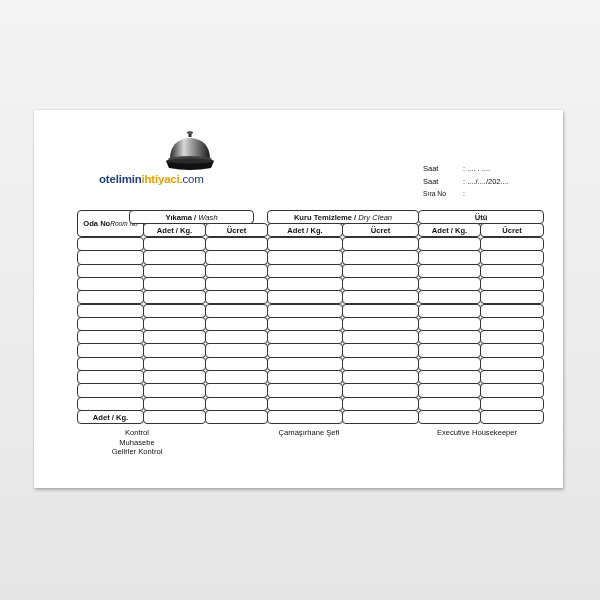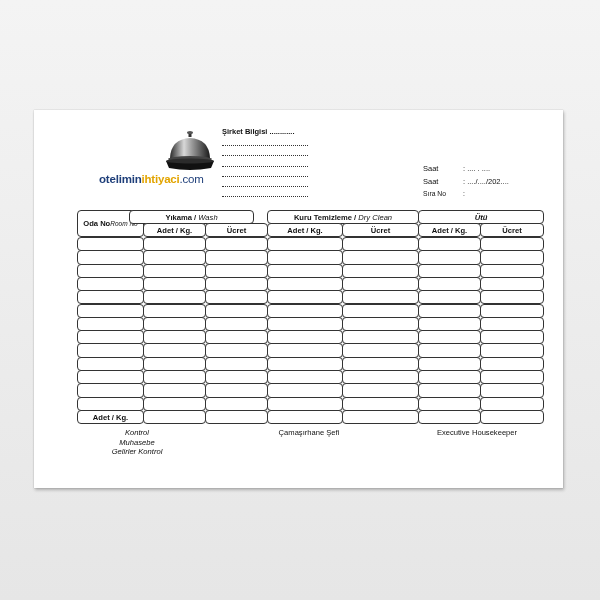--- a/index.html
+++ b/index.html
@@ -78,29 +78,20 @@
       <rect x="27.5" y="2" width="3" height="5" fill="#333"></rect>
       <ellipse cx="29" cy="2.5" rx="3" ry="1.6" fill="#555"></ellipse>
       <path d="M9 28 Q10 9 29 8 Q48 9 49 28 Z" fill="url(#dome)"></path>
       <ellipse cx="29" cy="29" rx="22" ry="3" fill="#444"></ellipse>
       <path d="M5 31 L53 31 L50 38 Q29 42 8 38 Z" fill="#111"></path>
       <ellipse cx="29" cy="31" rx="24" ry="2.5" fill="#2b2b2b"></ellipse>
     </svg>
     <div class="logo-text"><span class="lt-a">otelimin</span><span class="lt-b">ihtiyaci</span><span class="lt-c">.com</span></div>
   </div>
 
-  <div class="company">
-    <div class="company-title">Şirket Bilgisi ............</div>
-    <div class="dotline"></div>
-    <div class="dotline"></div>
-    <div class="dotline"></div>
-    <div class="dotline"></div>
-    <div class="dotline"></div>
-    <div class="dotline"></div>
-  </div>
 
 
   <div class="meta">
     <div class="meta-row">
       <span class="meta-label">Saat</span>
       <span>: .... . ....</span>
     </div>
     <div class="meta-row">
       <span class="meta-label">Saat</span>
       <span>: ..../..../202....</span>
@@ -116,21 +107,21 @@
     <div class="cell oda-cell" style="left:0;top:0;width:67px;height:27px;">
       <span>Oda No</span>
       <span class="oda-sub">Room No</span>
     </div>
     <div class="cell" style="left:52px;top:0;width:125px;height:14px;">
       <span>Yıkama / </span>&nbsp;<i>Wash</i>
     </div>
     <div class="cell" style="left:190px;top:0;width:152px;height:14px;">
       <span>Kuru Temizleme / </span>&nbsp;<i>Dry Clean</i>
     </div>
-    <div class="cell" style="left:341px;top:0;width:126px;height:14px;font-style:italic;">
+    <div class="cell" style="left:341px;top:0;width:126px;height:14px;">
       <span>Ütü</span>
     </div>
 
     <div class="cell" style="left:66px;top:13px;width:63px;height:14px;">Adet / Kg.</div>
     <div class="cell" style="left:128px;top:13px;width:63px;height:14px;">Ücret</div>
     <div class="cell" style="left:190px;top:13px;width:76px;height:14px;">Adet / Kg.</div>
     <div class="cell" style="left:265px;top:13px;width:77px;height:14px;">Ücret</div>
     <div class="cell" style="left:341px;top:13px;width:63px;height:14px;">Adet / Kg.</div>
     <div class="cell" style="left:403px;top:13px;width:64px;height:14px;">Ücret</div>
   <div class="cell plain" style="left: 0px; top: 27px; width: 67px; height: 14.3px;"></div>
@@ -227,21 +218,21 @@
       <div class="cell" style="left: 0px; top: 199.9px; width: 67px; height: 14.3px;">Adet / Kg.</div>
       <div class="cell plain" style="left: 66px; top: 199.9px; width: 63px; height: 14.3px;"></div>
       <div class="cell plain" style="left: 128px; top: 199.9px; width: 63px; height: 14.3px;"></div>
       <div class="cell plain" style="left: 190px; top: 199.9px; width: 76px; height: 14.3px;"></div>
       <div class="cell plain" style="left: 265px; top: 199.9px; width: 77px; height: 14.3px;"></div>
       <div class="cell plain" style="left: 341px; top: 199.9px; width: 63px; height: 14.3px;"></div>
       <div class="cell plain" style="left: 403px; top: 199.9px; width: 64px; height: 14.3px;"></div>
     </div>
 
   <div class="signs">
-    <div class="sign" style="left:48px;width:110px;font-style:italic;">
+    <div class="sign" style="left:48px;width:110px;">
       <div>Kontrol</div>
       <div>Muhasebe</div>
       <div>Gelirler Kontrol</div>
     </div>
     <div class="sign" style="left:205px;width:140px;">Çamaşırhane Şefi</div>
     <div class="sign" style="left:368px;width:150px;">Executive Housekeeper</div>
   </div>
 </div>
 
 </body></html>

